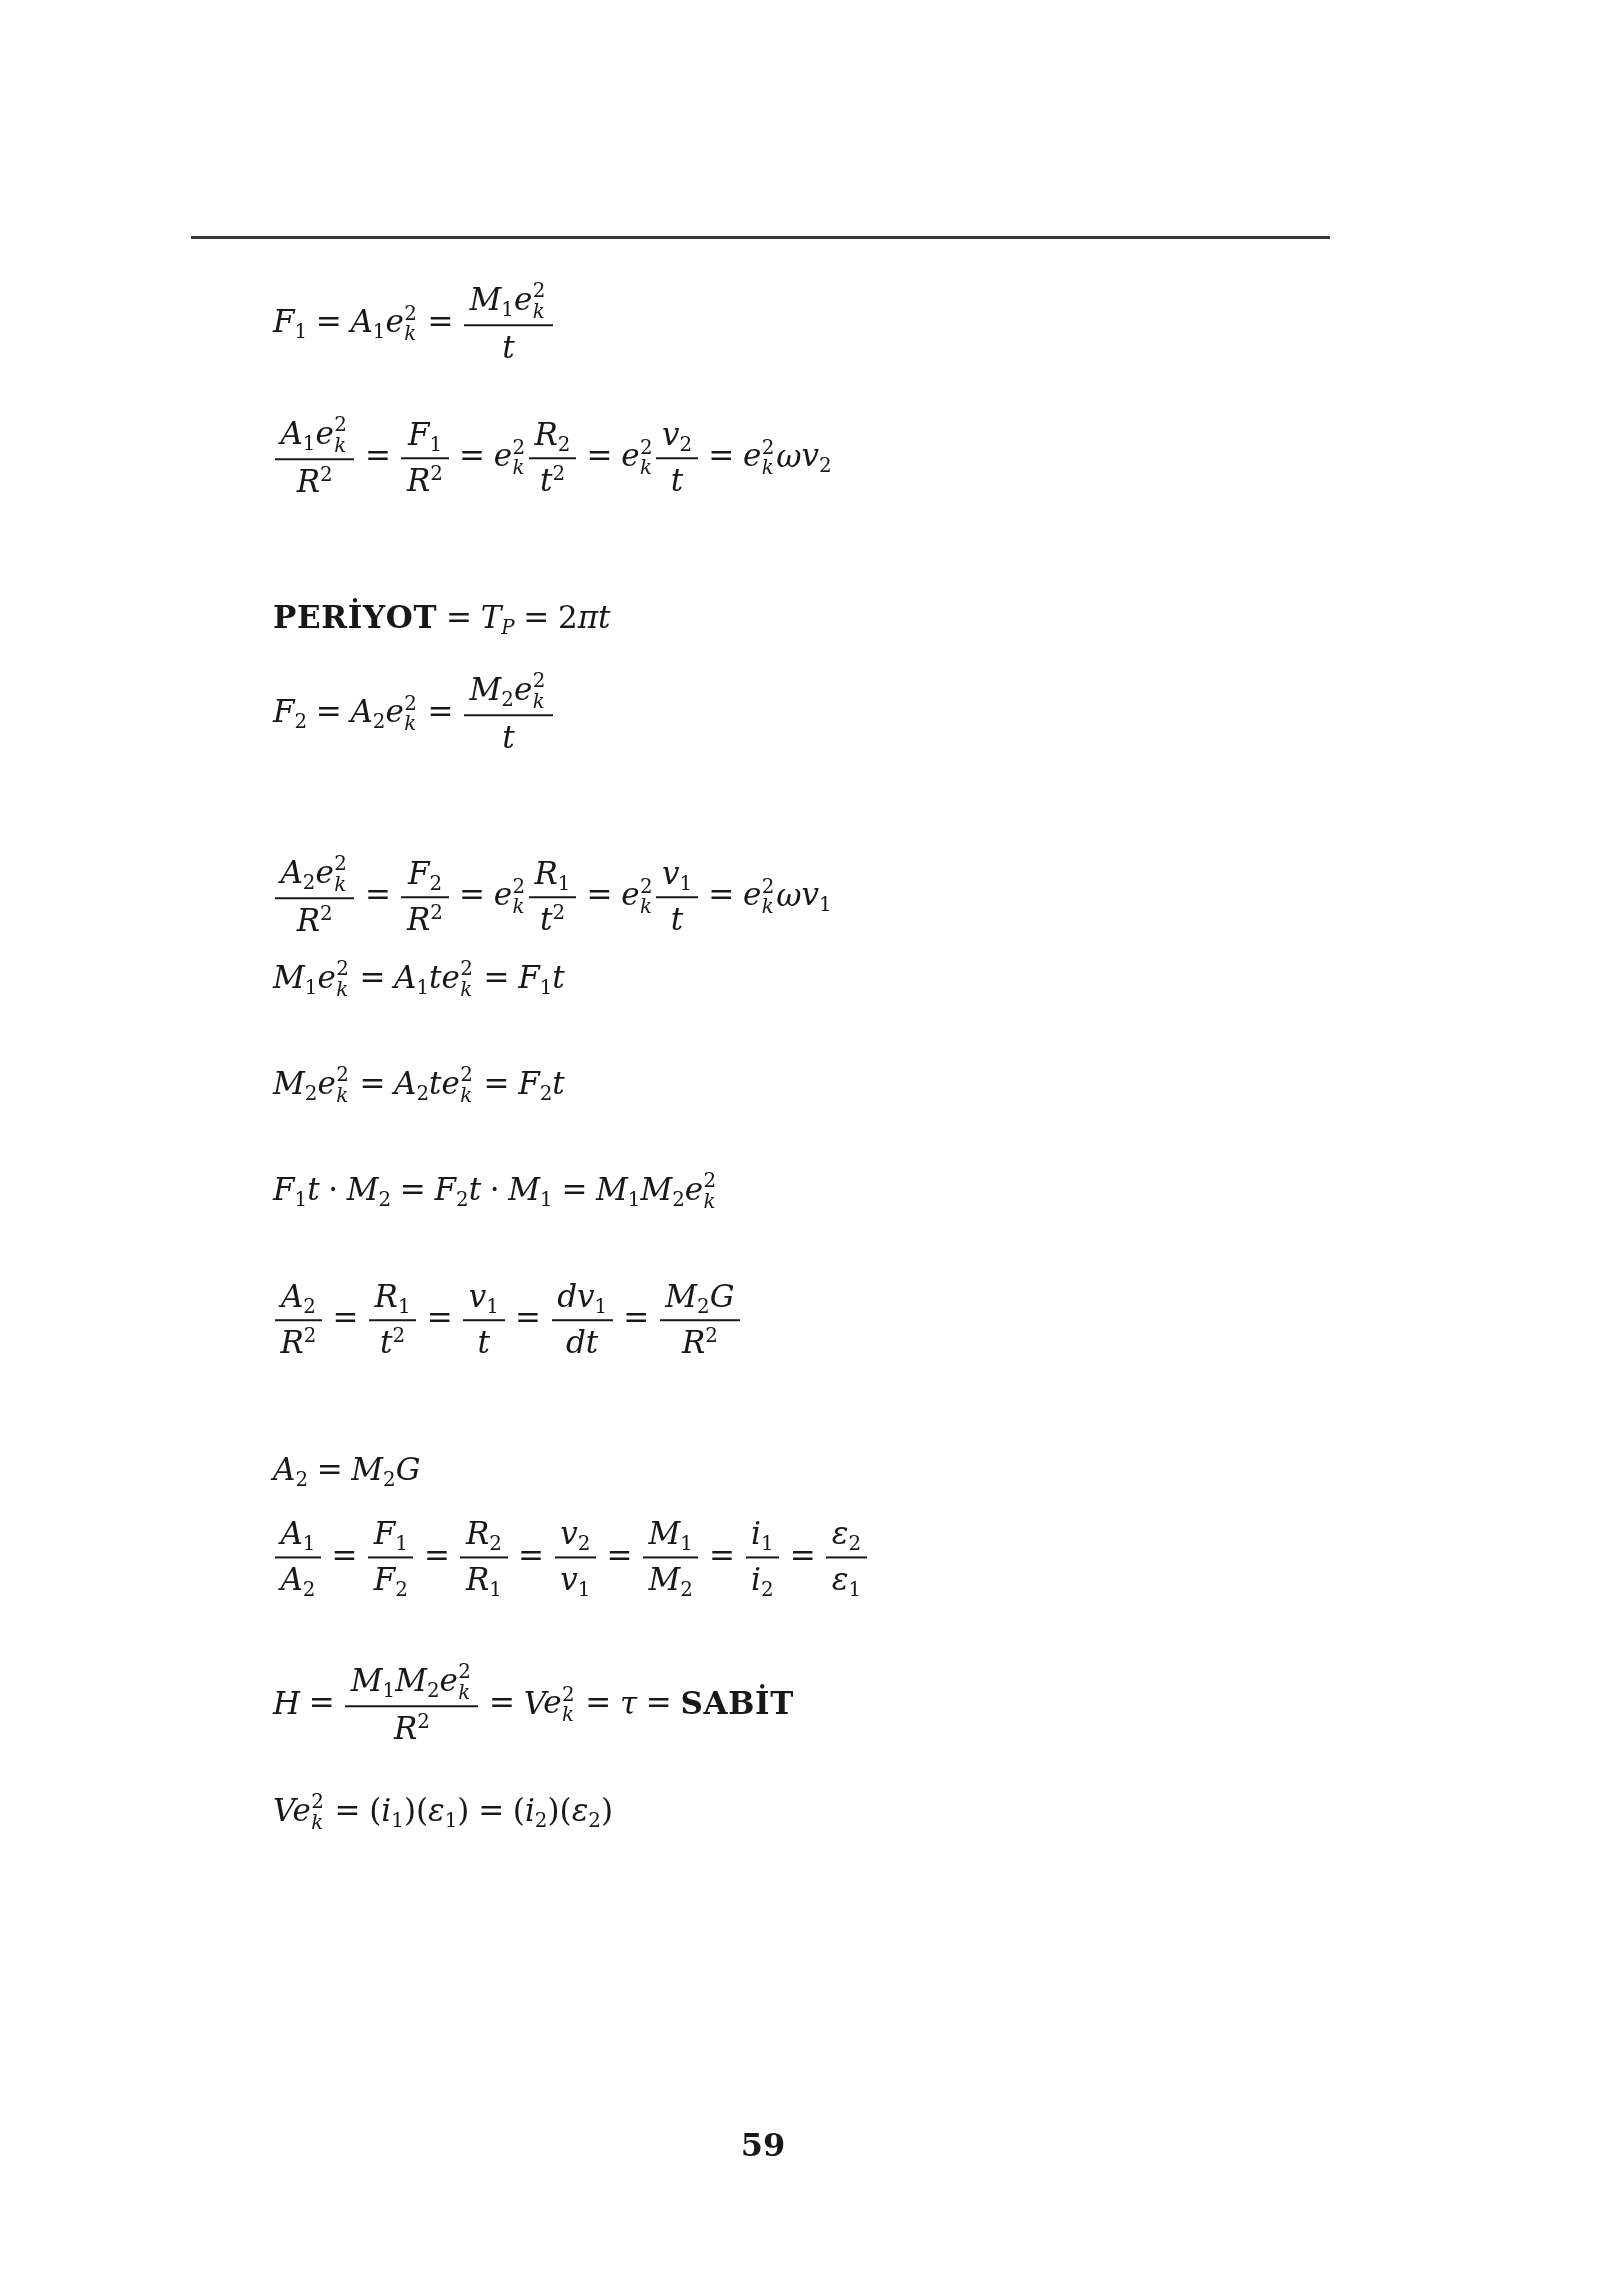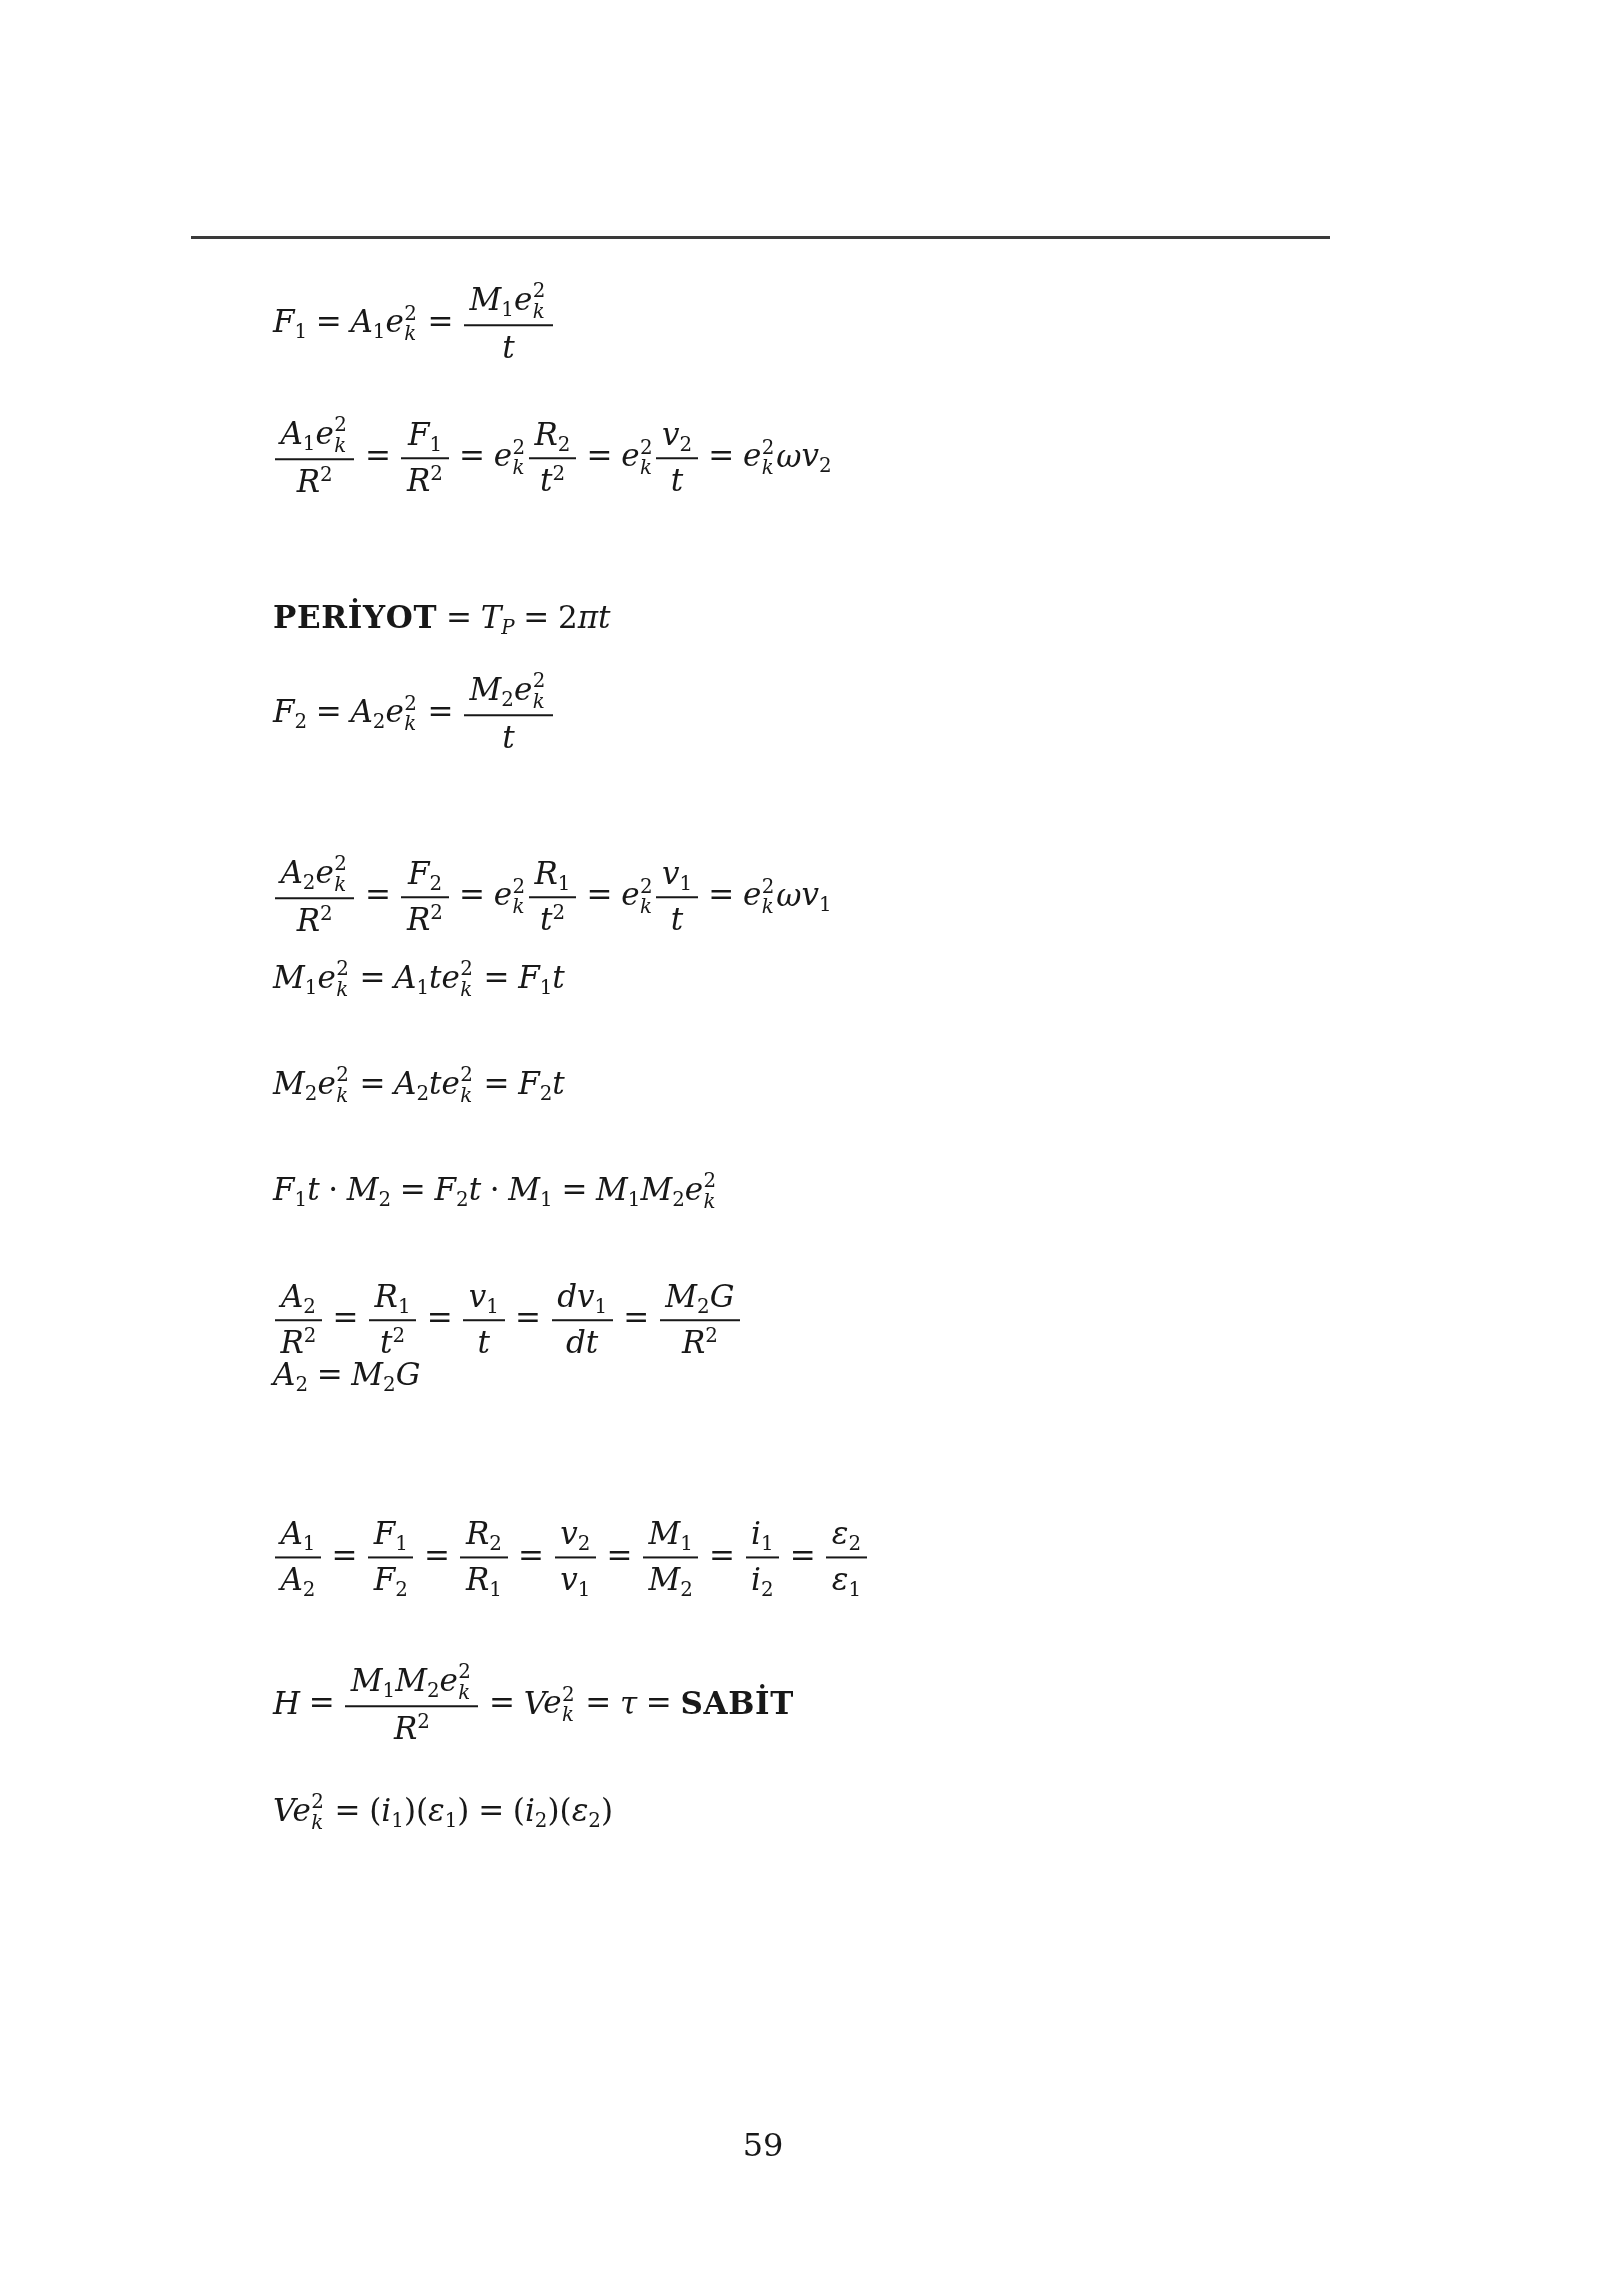--- a/index.html
+++ b/index.html
@@ -77,21 +77,21 @@
     display: block;
     border-top: 2px solid var(--ink, #181818);
     padding: 0.1em 0.18em 0;
   }
   .pageno {
     position: absolute;
     left: 763px;
     top: 2145px;
     transform: translate(-50%, -50%);
     font-size: 32px;
-    font-weight: normal;
+    font-weight: bold;
     line-height: 1;
   }
 </style>
 </head>
 <body style="--ink: #181818; --rule: #3a3a3a; background: rgb(255, 255, 255);">
 
 <div class="page">
   <div class="rule"></div>
 
   <div class="eq" style="top:324px"><span><span class="it">F</span><sub class="s rm">1</sub></span><span class="op rm">=</span><span><span class="it">A</span><sub class="s rm">1</sub></span><span><span class="it">e</span><span class="ss">
@@ -147,21 +147,21 @@
           <span class="b it">k</span>
         </span></span><span class="op rm">=</span><span><span class="it">A</span><sub class="s rm">2</sub></span><span><span class="it">t</span></span><span><span class="it">e</span><span class="ss">
           <span class="t rm">2</span>
           <span class="b it">k</span>
         </span></span><span class="op rm">=</span><span><span class="it">F</span><sub class="s rm">2</sub></span><span><span class="it">t</span></span></div>
   <div class="eq" style="top:1191px"><span><span class="it">F</span><sub class="s rm">1</sub></span><span><span class="it">t</span></span><span class="op rm">·</span><span><span class="it">M</span><sub class="s rm">2</sub></span><span class="op rm">=</span><span><span class="it">F</span><sub class="s rm">2</sub></span><span><span class="it">t</span></span><span class="op rm">·</span><span><span class="it">M</span><sub class="s rm">1</sub></span><span class="op rm">=</span><span><span class="it">M</span><sub class="s rm">1</sub></span><span><span class="it">M</span><sub class="s rm">2</sub></span><span><span class="it">e</span><span class="ss">
           <span class="t rm">2</span>
           <span class="b it">k</span>
         </span></span></div>
   <div class="eq" style="top:1320px"><span class="frac"><span class="num"><span><span class="it">A</span><sub class="s rm">2</sub></span></span><span class="den"><span><span class="it">R</span><sup class="s rm">2</sup></span></span></span><span class="op rm">=</span><span class="frac"><span class="num"><span><span class="it">R</span><sub class="s rm">1</sub></span></span><span class="den"><span><span class="it">t</span><sup class="s rm">2</sup></span></span></span><span class="op rm">=</span><span class="frac"><span class="num"><span><span class="it">v</span><sub class="s rm">1</sub></span></span><span class="den"><span><span class="it">t</span></span></span></span><span class="op rm">=</span><span class="frac"><span class="num"><span><span class="it">d</span></span><span><span class="it">v</span><sub class="s rm">1</sub></span></span><span class="den"><span><span class="it">d</span></span><span><span class="it">t</span></span></span></span><span class="op rm">=</span><span class="frac"><span class="num"><span><span class="it">M</span><sub class="s rm">2</sub></span><span><span class="it">G</span></span></span><span class="den"><span><span class="it">R</span><sup class="s rm">2</sup></span></span></span></div>
-  <div class="eq" style="top:1375px"><span><span class="it">A</span><sub class="s rm">2</sub></span><span class="op rm">=</span><span><span class="it">M</span><sub class="s rm">2</sub></span><span><span class="it">G</span></span></div>
+  <div class="eq" style="top:1470px"><span><span class="it">A</span><sub class="s rm">2</sub></span><span class="op rm">=</span><span><span class="it">M</span><sub class="s rm">2</sub></span><span><span class="it">G</span></span></div>
   <div class="eq" style="top:1558px"><span class="frac"><span class="num"><span><span class="it">A</span><sub class="s rm">1</sub></span></span><span class="den"><span><span class="it">A</span><sub class="s rm">2</sub></span></span></span><span class="op rm">=</span><span class="frac"><span class="num"><span><span class="it">F</span><sub class="s rm">1</sub></span></span><span class="den"><span><span class="it">F</span><sub class="s rm">2</sub></span></span></span><span class="op rm">=</span><span class="frac"><span class="num"><span><span class="it">R</span><sub class="s rm">2</sub></span></span><span class="den"><span><span class="it">R</span><sub class="s rm">1</sub></span></span></span><span class="op rm">=</span><span class="frac"><span class="num"><span><span class="it">v</span><sub class="s rm">2</sub></span></span><span class="den"><span><span class="it">v</span><sub class="s rm">1</sub></span></span></span><span class="op rm">=</span><span class="frac"><span class="num"><span><span class="it">M</span><sub class="s rm">1</sub></span></span><span class="den"><span><span class="it">M</span><sub class="s rm">2</sub></span></span></span><span class="op rm">=</span><span class="frac"><span class="num"><span><span class="it">i</span><sub class="s rm">1</sub></span></span><span class="den"><span><span class="it">i</span><sub class="s rm">2</sub></span></span></span><span class="op rm">=</span><span class="frac"><span class="num"><span><span class="it">ε</span><sub class="s rm">2</sub></span></span><span class="den"><span><span class="it">ε</span><sub class="s rm">1</sub></span></span></span></div>
   <div class="eq" style="top:1705px"><span><span class="it">H</span></span><span class="op rm">=</span><span class="frac"><span class="num"><span><span class="it">M</span><sub class="s rm">1</sub></span><span><span class="it">M</span><sub class="s rm">2</sub></span><span><span class="it">e</span><span class="ss">
               <span class="t rm">2</span>
               <span class="b it">k</span>
             </span></span></span><span class="den"><span><span class="it">R</span><sup class="s rm">2</sup></span></span></span><span class="op rm">=</span><span><span class="it">V</span></span><span><span class="it">e</span><span class="ss">
           <span class="t rm">2</span>
           <span class="b it">k</span>
         </span></span><span class="op rm">=</span><span><span class="it">τ</span></span><span class="op rm">=</span><span class="bold rm">SABİT</span></div>
   <div class="eq" style="top:1812px"><span><span class="it">V</span></span><span><span class="it">e</span><span class="ss">
           <span class="t rm">2</span>

